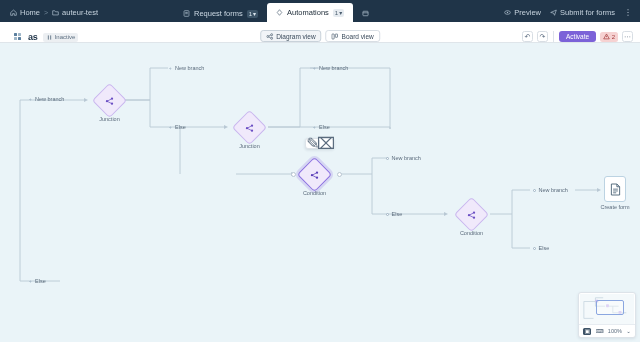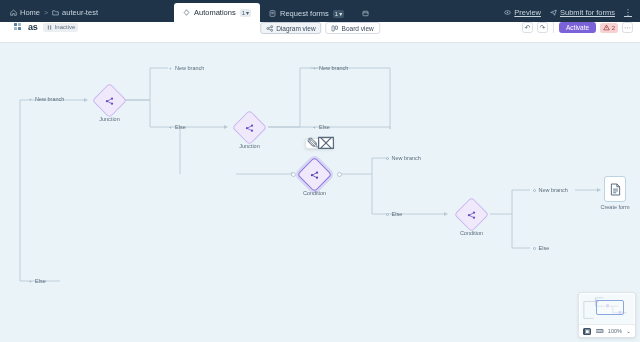--- a/index.html
+++ b/index.html
@@ -38,31 +38,31 @@
   .tab .pill {
     background: #3c5468; color: #dbe6ef;
     font-size: 6px; border-radius: 2px;
     padding: 0 2px; line-height: 8px; height: 8px;
     display: flex; align-items: center; gap: 1px;
   }
   .tab.active .pill { background: #e6ebf0; color: #4a5d6e; }
 
   .hdr-right {
     margin-left: auto; display: flex; align-items: center; gap: 9px;
-    padding: 0 8px 5px 0; font-size: 7.5px; color: #c6d3de; text-decoration: underline;
+    padding: 0 8px 5px 0; font-size: 7.5px; color: #c6d3de;
   }
   .hdr-right .item { display: flex; align-items: center; gap: 3px; white-space: nowrap; }
   .dots { letter-spacing: 0; font-size: 8px; line-height: 6px; }
 
   
   .toolbar {
     height: 21px; width: 100%;
     background: #ffffff;
     border-bottom: 1px solid #dfe5ea;
-    display: flex; align-items: flex-start;
+    display: flex; align-items: flex-end;
     position: relative;
     font-size: 7px; color: #34465a;
   }
   .tb-left { display: flex; align-items: center; gap: 5px; padding-left: 14px; }
   .logo-grid {
     width: 9px; height: 9px;
     display: grid; grid-template-columns: 3px 3px; grid-template-rows: 3px 3px;
     gap: 1px;
   }
   .logo-grid i { display: block; background: #5b7f9e; border-radius: 0.5px; }
@@ -231,40 +231,40 @@
       <span class="mini-ico">
         <svg viewBox="0 0 10 10">
             <path d="M1 2.5 H4 L5 4 H9 V8.5 H1 Z" fill="none" stroke="#aebecd" stroke-width="1"></path>
           </svg>
       </span>
       <span>auteur-test</span>
     </span>
   </div>
 
   <div class="hdr-tabs">
-    <div class="tab active">
-      <span class="mini-ico">
-        <svg viewBox="0 0 10 10">
-            <path d="M5 1 L8.3 5 L5 9 L1.7 5 Z" fill="none" stroke="#5a6b7d" stroke-width="1"></path>
-          </svg>
-      </span>
-      <span>Automations</span>
+    <div class="tab">
+      <span class="mini-ico">
+        <svg viewBox="0 0 10 10">
+            <rect x="1.5" y="1" width="7" height="8" rx="1" fill="none" stroke="#aebecd" stroke-width="1"></rect>
+            <path d="M3.2 3.5 H6.8 M3.2 5.3 H6.8" stroke="#aebecd" stroke-width="1"></path>
+          </svg>
+      </span>
+      <span>Request forms</span>
       <span class="pill">
         <span>1</span>
         <span>▾</span>
       </span>
     </div>
-    <div class="tab">
-      <span class="mini-ico">
-        <svg viewBox="0 0 10 10">
-            <rect x="1.5" y="1" width="7" height="8" rx="1" fill="none" stroke="#aebecd" stroke-width="1"></rect>
-            <path d="M3.2 3.5 H6.8 M3.2 5.3 H6.8" stroke="#aebecd" stroke-width="1"></path>
-          </svg>
-      </span>
-      <span>Request forms</span>
+    <div class="tab active">
+      <span class="mini-ico">
+        <svg viewBox="0 0 10 10">
+            <path d="M5 1 L8.3 5 L5 9 L1.7 5 Z" fill="none" stroke="#5a6b7d" stroke-width="1"></path>
+          </svg>
+      </span>
+      <span>Automations</span>
       <span class="pill">
         <span>1</span>
         <span>▾</span>
       </span>
     </div>
     <div class="tab">
       <span class="mini-ico">
         <svg viewBox="0 0 10 10">
             <rect x="1.3" y="1.8" width="7.4" height="6.4" rx="1" fill="none" stroke="#aebecd" stroke-width="1"></rect>
             <path d="M1.3 4 H8.7" stroke="#aebecd" stroke-width="1"></path>

